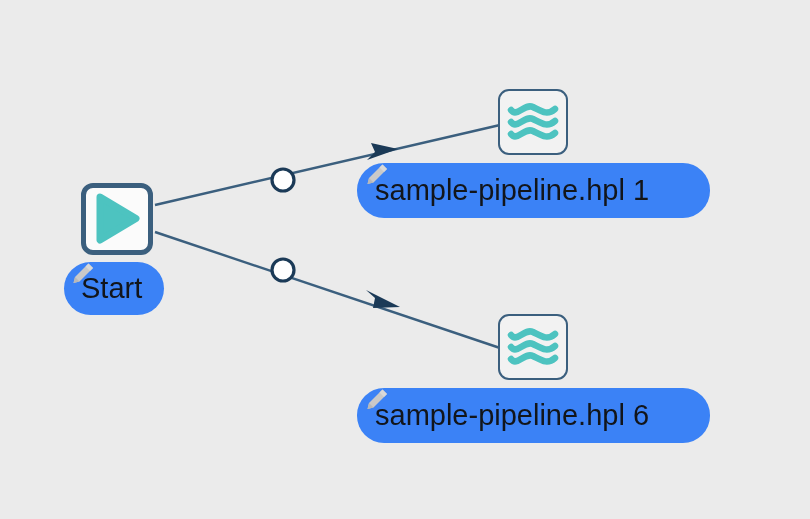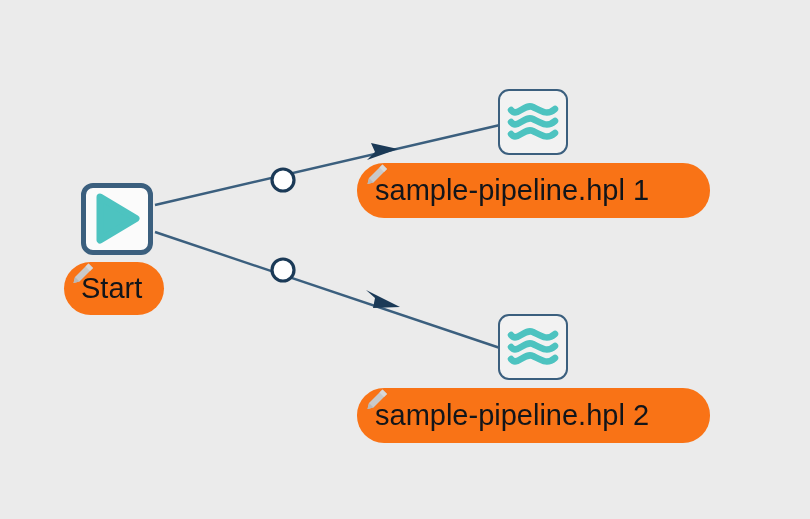--- a/index.html
+++ b/index.html
@@ -52,21 +52,21 @@
     border-radius: 11px;
     background: #f2f2f2;
   }
   .node-pipeline-1 { left: 498px; top: 89px; }
   .node-pipeline-2 { left: 498px; top: 314px; }
 
   
   .label-pill {
     position: absolute;
     box-sizing: border-box;
-    background: #f97316;
+    background: #3b82f6;
     border-radius: 27px;
     display: flex;
     align-items: center;
     color: #12151a;
     white-space: nowrap;
   }
   .label-start {
     left: 64px;
     top: 262px;
     width: 100px;
@@ -143,21 +143,21 @@
 
   <div class="label-pill label-start">
     <span>Start</span>
   </div>
 
   <div class="label-pill label-pipeline label-pipeline-1">
     <span>sample-pipeline.hpl 1</span>
   </div>
 
   <div class="label-pill label-pipeline label-pipeline-2">
-    <span>sample-pipeline.hpl 2</span>
+    <span>sample-pipeline.hpl 6</span>
   </div>
 
   <svg class="pencil-icon pencil-start" viewBox="0 0 30 30" xmlns="http://www.w3.org/2000/svg">
     <path d="M 20.5 5.5 L 25 10 L 11.5 23.5 L 5.5 25 L 7 19 Z" fill="#c9c9c9"></path>
     <path d="M 20.5 5.5 L 25 10 L 22 13 L 17.5 8.5 Z" fill="#d8d8d8"></path>
     <path d="M 5.5 25 L 7 19 L 11.5 23.5 Z" fill="#b8b8b8"></path>
   </svg>
 
   <svg class="pencil-icon pencil-pl-1" viewBox="0 0 30 30" xmlns="http://www.w3.org/2000/svg">
     <path d="M 20.5 5.5 L 25 10 L 11.5 23.5 L 5.5 25 L 7 19 Z" fill="#c9c9c9"></path>

